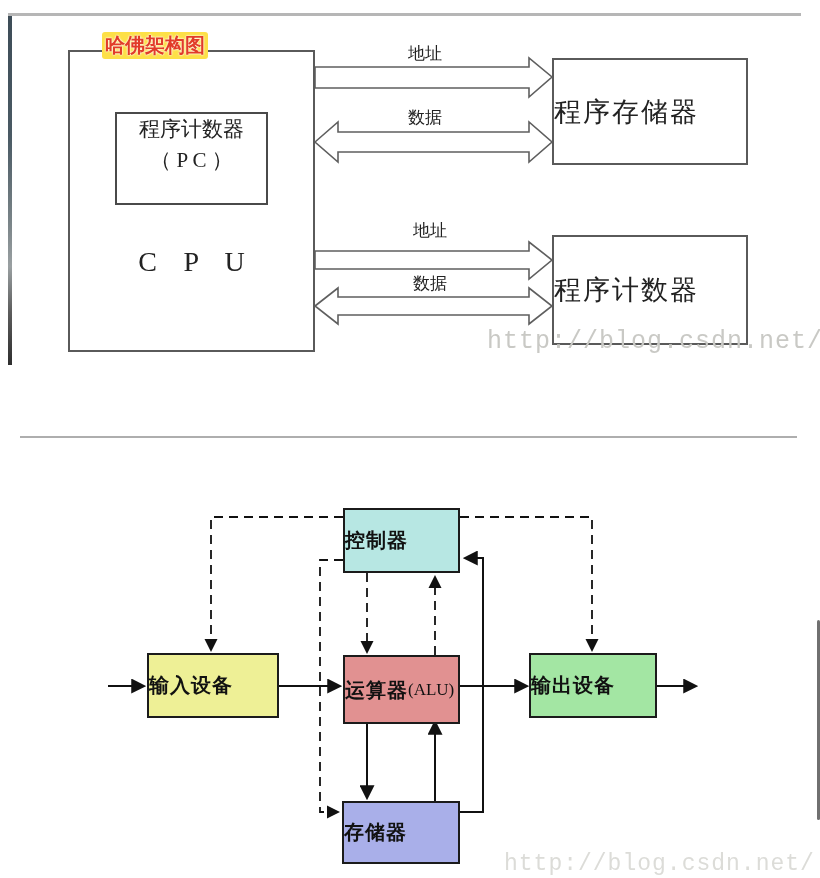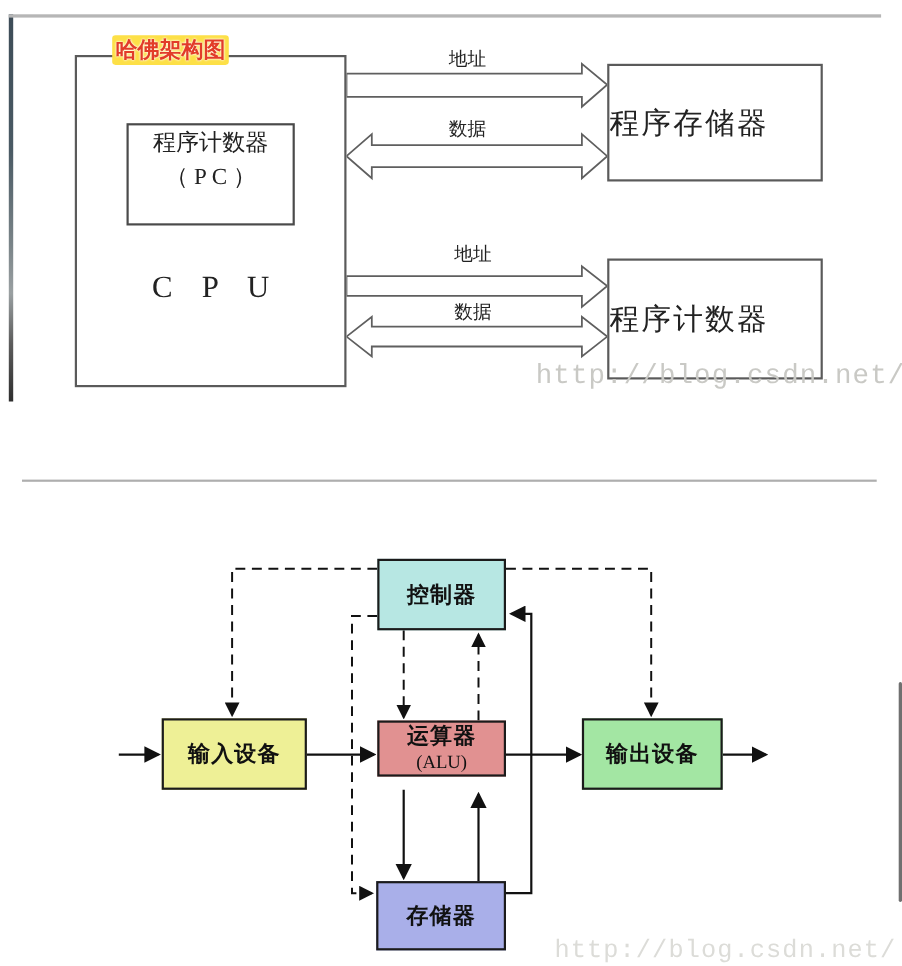--- a/index.html
+++ b/index.html
@@ -27,25 +27,25 @@
   #harvard-title{left:102px;top:32px;z-index:3;font-weight:bold;font-size:20px;
     background:#fde047;padding:0 3px;border-radius:3px;
     text-shadow:0 0 2px #fff,0 0 2px #fff;}
   .bus-label{width:80px;text-align:center;z-index:3;color:#222;
              font-family:"Liberation Serif",serif;font-size:17px;}
   #bus1-addr{left:385px;top:42px;}
   #bus1-data{left:385px;top:106px;}
   #bus2-addr{left:390px;top:219px;}
   #bus2-data{left:390px;top:272px;}
   
-  .vnbox{border:2px solid #1b1b1b;z-index:2;display:flex;align-items:center;justify-content:center;
+  .vnbox{border:2px solid #1b1b1b;z-index:2;display:flex;align-items:center;
          font-weight:600;font-size:20px;color:#111;letter-spacing:1px;}
   #vn-controller{left:343px;top:508px;width:117px;height:65px;}
   #vn-input{left:147px;top:653px;width:132px;height:65px;}
-  #vn-alu{left:343px;top:655px;width:117px;height:51px;flex-direction:column;line-height:24px;}
+  #vn-alu{left:343px;top:655px;width:117px;height:69px;line-height:24px;}
   #vn-alu .sub{font-family:Liberation Serif, serif;font-size:17px;font-weight:400;letter-spacing:0;}
   #vn-output{left:529px;top:653px;width:128px;height:65px;}
   #vn-memory{left:342px;top:801px;width:118px;height:63px;}
   #vn-title{left:430px;top:463px;width:170px;text-align:center;z-index:3;
     font-weight:bold;font-size:19px;
     text-shadow:-1px -1px 0 #fff,1px -1px 0 #fff,-1px 1px 0 #fff,1px 1px 0 #fff,0 0 3px #fff;}
   
   .wm{z-index:4;white-space:nowrap;pointer-events:none;}
   #wm-harvard{left:487px;top:327px;font-family:"Liberation Mono",monospace;font-size:25px;
               color:#c9c9c5;letter-spacing:1px;}

